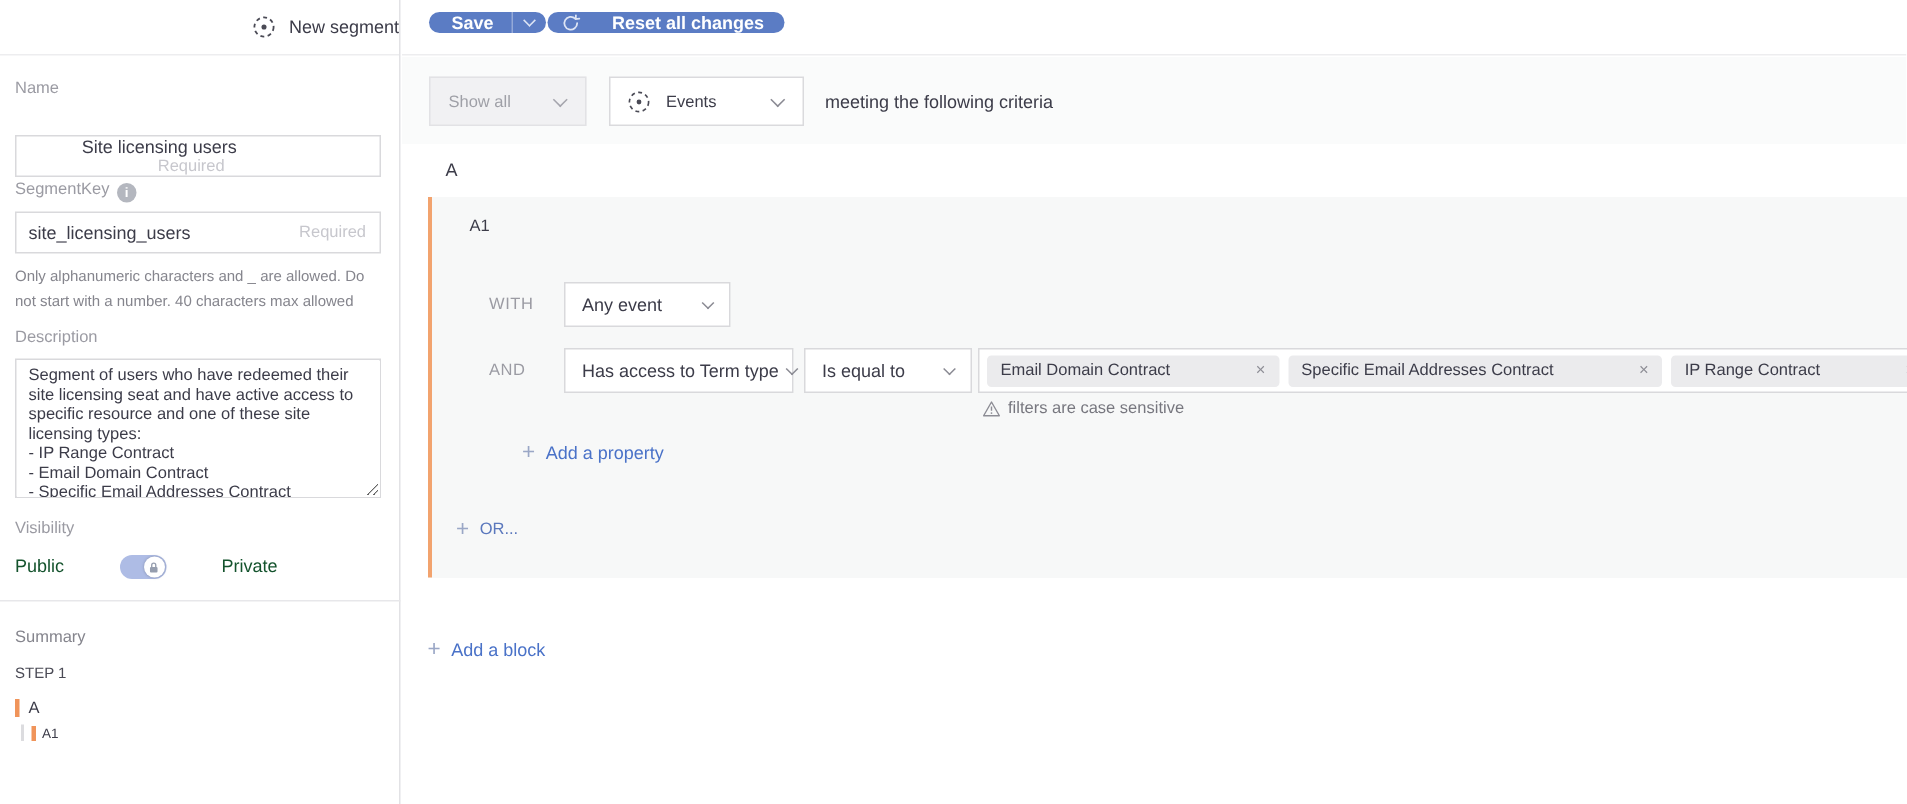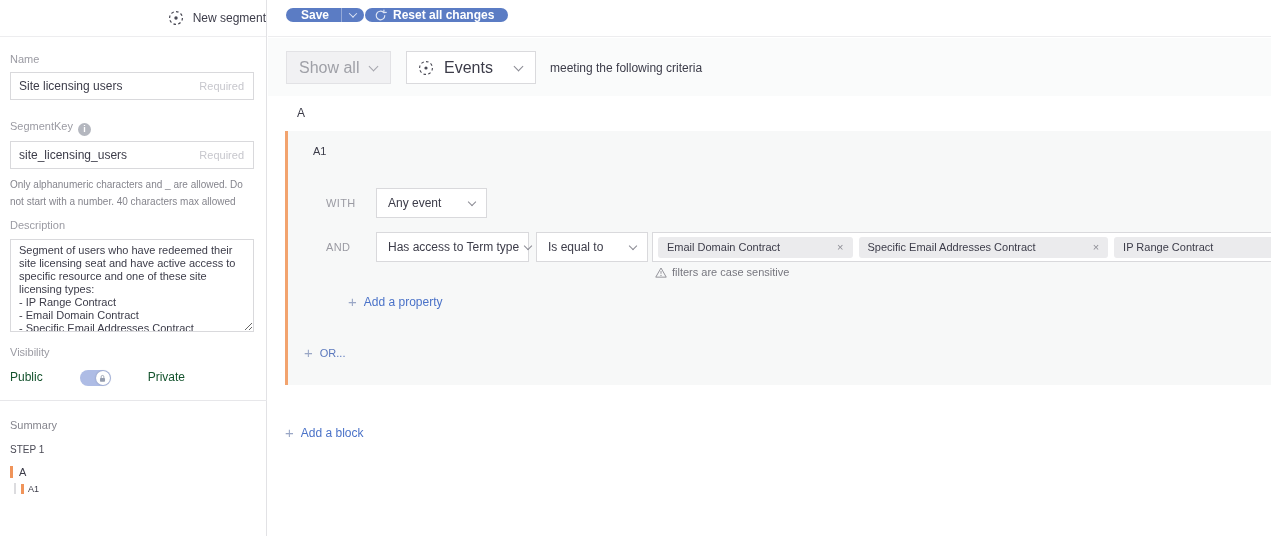--- a/index.html
+++ b/index.html
@@ -52,27 +52,27 @@
   .main { position:absolute; left:268px; top:0; right:0; height:536px; overflow:hidden; background:#fff; }
   .toolbar { position:absolute; left:0; top:0; width:100%; height:37px; background:#fff;
     border-bottom:1px solid #ededef; }
   .btn { position:absolute; top:8px; height:14px; background:#5b7cc4; border-radius:11px;
     color:#fff; font-size:12px; font-weight:600; display:flex; align-items:center; cursor:pointer; }
   .btn-save { left:18px; }
   .btn-save .txt { padding:0 12px 0 15px; }
   .btn-save .dd { width:23px; height:100%; border-left:1px solid rgba(255,255,255,.35);
     display:flex; align-items:center; justify-content:center; }
   .btn-reset { left:97px; padding:0 14px 0 9px; }
-  .btn-reset .txt { margin-left:6px; }
+  .btn-reset .txt { margin-left:21px; }
   .chev { width:6px; height:6px; border-right:1.4px solid #dde4f4; border-bottom:1.4px solid #dde4f4;
     transform:rotate(45deg) translate(-1px,-1px); display:inline-block; }
 
   .criteria-strip { position:absolute; left:0; top:38px; width:100%; height:58px; background:#fafbfb; }
   .select { position:absolute; top:13px; height:33px; background:#fff; border:1px solid #dadadd;
-    display:flex; align-items:center; font-size:16px; color:#3c3c49; cursor:pointer; }
+    display:flex; align-items:center; font-size:11px; color:#3c3c49; cursor:pointer; }
   .select .sel-txt { flex:1; padding-left:12px; }
   .select .sel-chev { width:7px; height:7px; border-right:1.3px solid #8a8a93;
     border-bottom:1.3px solid #8a8a93; transform:rotate(45deg); margin-right:13px; margin-top:-3px; flex:none; }
   .select.disabled { background:#f1f1f3; border-color:#e2e2e5; color:#9fa0a7; }
   .select.disabled .sel-chev { border-color:#a5a5ad; }
   .sel-showall { left:18px; width:105px; }
   .sel-events { left:138px; width:130px; }
   .sel-events .target-icon { margin-left:11px; }
   .sel-events .sel-txt { padding-left:10px; }
   .criteria-suffix { position:absolute; left:282px; top:13px; height:33px; display:flex;
@@ -115,21 +115,21 @@
 
   <div class="sb-header">
     <svg class="target-icon" viewBox="0 0 16 16">
       <circle cx="8" cy="8" r="6.4" fill="none" stroke="#4a4a55" stroke-width="1.2" stroke-dasharray="2.6 2.3"></circle>
       <circle cx="8" cy="8" r="1.7" fill="#4a4a55"></circle>
     </svg>
     <span class="title">New segment</span>
   </div>
 
   <div class="sb-label" style="top:53px;">Name</div>
-  <div class="field" style="top:72px;">
+  <div class="field" style="top:90px;flex-direction:column;">
     <input value="Site licensing users" style="">
     <span class="req">Required</span>
   </div>
 
   <div class="sb-label" style="top:120px;">
     <span>SegmentKey</span><span class="info-icon">i</span>
   </div>
   <div class="field" style="top:141px;">
     <input value="site_licensing_users" style="">
     <span class="req">Required</span>

